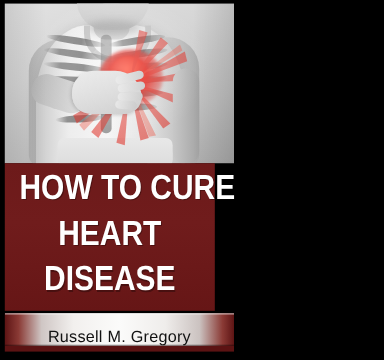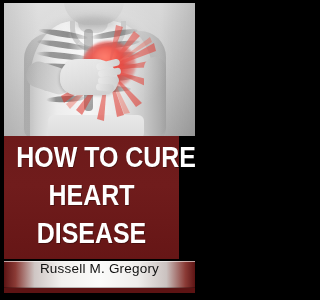--- a/index.html
+++ b/index.html
@@ -257,21 +257,21 @@
     position: absolute;
     left: 4px;
     top: 261px;
     width: 191px;
     height: 27px;
     background: linear-gradient(to right,
         #5d1414 0%, #8a3a35 6%, #cfc6c4 16%, #f2f0ee 30%,
         #fbfbfa 50%, #efedeb 70%, #cbc2c0 85%, #8a3a35 95%, #5d1414 100%);
     z-index: 55;
     display: flex;
-    align-items: flex-start;
+    align-items: flex-end;
     justify-content: center;
     box-shadow: inset 0 1px 0 rgba(255,255,255,0.6), inset 0 -1px 0 rgba(0,0,0,0.25);
   }
   #author-name {
     color: #121212;
     font-family: "Liberation Sans", sans-serif;
     font-size: 13.5px;
     font-weight: normal;
     letter-spacing: 0.2px;
     white-space: nowrap;

